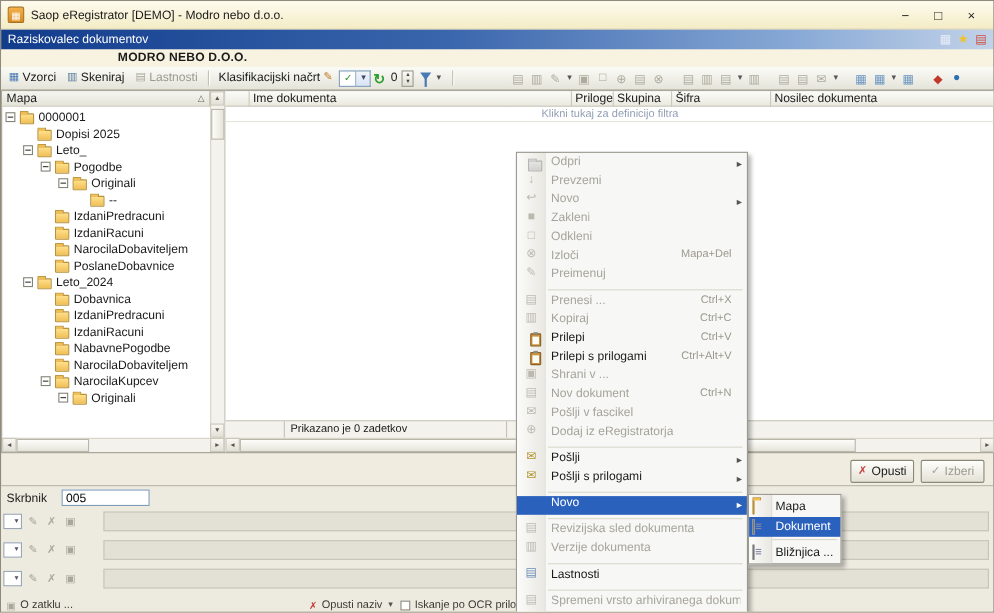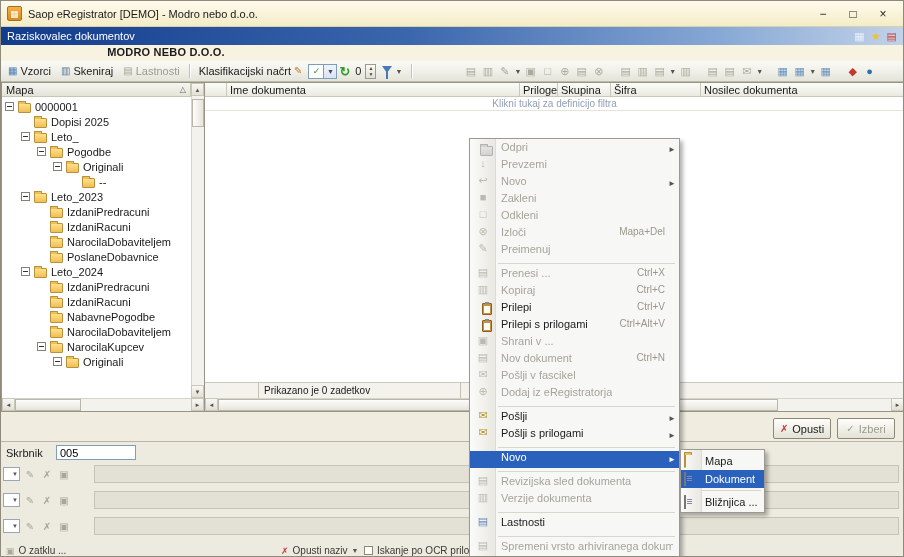--- a/index.html
+++ b/index.html
@@ -258,49 +258,49 @@
       <div class="tnode lv3">
           <span class="expander"></span>
           <span class="folder-s"></span>
           <span>Originali</span>
         </div>
       <div class="tnode lv4">
           <span class="sp9"></span>
           <span class="folder-s"></span>
           <span>--</span>
         </div>
+      <div class="tnode lv2">
+          <span class="sp9"></span>
+          <span class="folder-s"></span>
+          <span>IzdaniPredracuni</span>
+        </div>
+      <div class="tnode lv2">
+          <span class="sp9"></span>
+          <span class="folder-s"></span>
+          <span>IzdaniRacuni</span>
+        </div>
+      <div class="tnode lv2">
+          <span class="sp9"></span>
+          <span class="folder-s"></span>
+          <span>NarocilaDobaviteljem</span>
+        </div>
+      <div class="tnode lv2">
+          <span class="sp9"></span>
+          <span class="folder-s"></span>
+          <span>PoslaneDobavnice</span>
+        </div>
       <div class="tnode lv1">
           <span class="expander"></span>
           <span class="folder-s"></span>
-          <span>Leto_2023</span>
-        </div>
-      <div class="tnode lv2">
-          <span class="sp9"></span>
-          <span class="folder-s"></span>
-          <span>IzdaniPredracuni</span>
-        </div>
-      <div class="tnode lv2">
-          <span class="sp9"></span>
-          <span class="folder-s"></span>
-          <span>IzdaniRacuni</span>
-        </div>
-      <div class="tnode lv2">
-          <span class="sp9"></span>
-          <span class="folder-s"></span>
-          <span>NarocilaDobaviteljem</span>
-        </div>
-      <div class="tnode lv2">
-          <span class="sp9"></span>
-          <span class="folder-s"></span>
-          <span>PoslaneDobavnice</span>
-        </div>
-      <div class="tnode lv1">
-          <span class="expander"></span>
-          <span class="folder-s"></span>
           <span>Leto_2024</span>
+        </div>
+      <div class="tnode lv2">
+          <span class="sp9"></span>
+          <span class="folder-s"></span>
+          <span>Dobavnica</span>
         </div>
       <div class="tnode lv2">
           <span class="sp9"></span>
           <span class="folder-s"></span>
           <span>IzdaniPredracuni</span>
         </div>
       <div class="tnode lv2">
           <span class="sp9"></span>
           <span class="folder-s"></span>
           <span>IzdaniRacuni</span>

